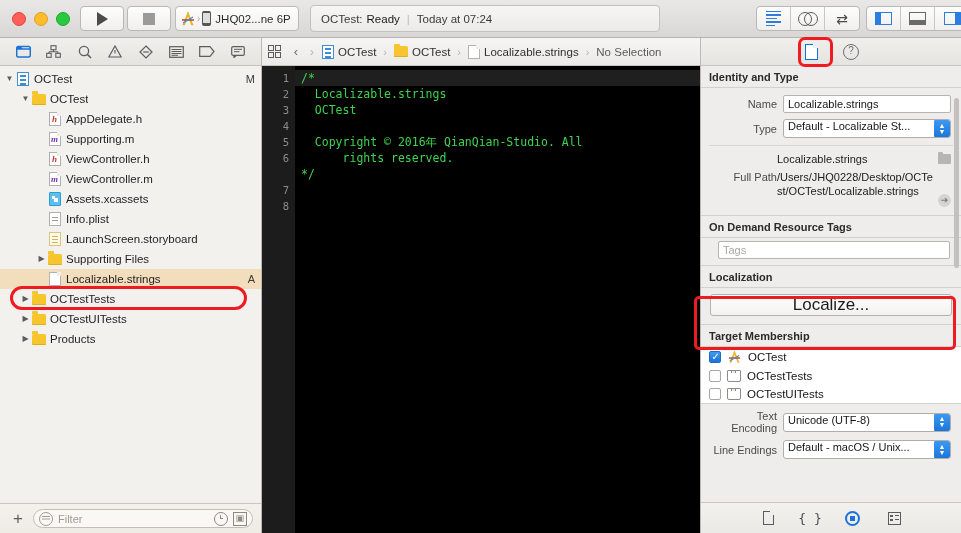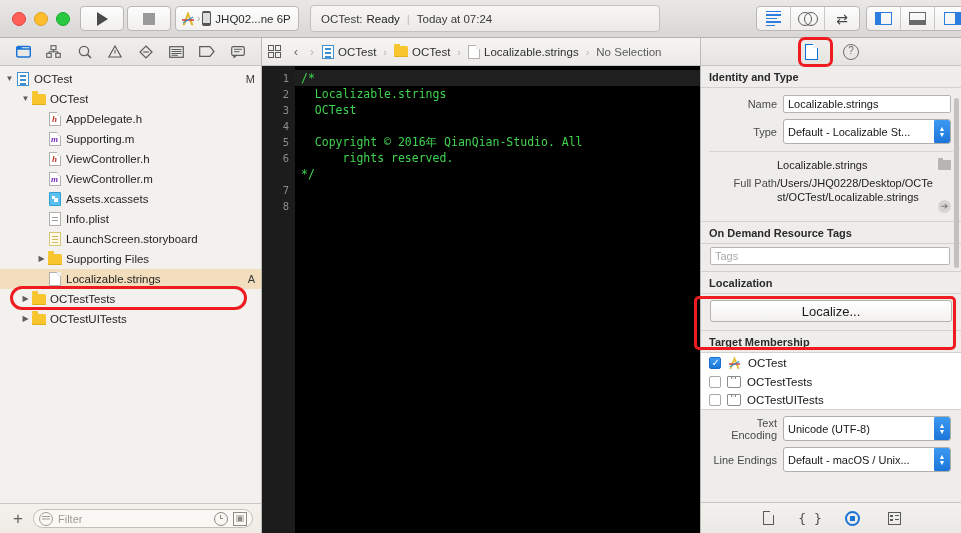--- a/index.html
+++ b/index.html
@@ -334,24 +334,24 @@
   .finput {
     flex:1; height:18px;
     border:1px solid #b6b4b1; border-radius:2px; background:#fff;
     font-size:11px; color:#161616;
     display:flex; align-items:center; padding:0 4px;
     box-sizing:border-box;
     overflow:hidden; white-space:nowrap;
   }
   .finput.ph { color:#aaa8a5; }
   .fselect {
-    flex:1; height:25px;
+    flex:1; height:19px;
     border:1px solid #b0aeab; border-radius:3px; background:#fff;
     font-size:11px; color:#161616;
-    display:flex; align-items:center; padding:0 4px;
+    display:flex; padding:0 4px;
     box-sizing:border-box; position:relative;
     overflow:hidden; white-space:nowrap;
   }
   .stepper {
     position:absolute; right:0; top:-1px; bottom:-1px; width:16px;
     background: linear-gradient(to bottom,#3e9bf3,#1a74d8);
     border-radius:3px;
     display:flex; flex-direction:column; align-items:center; justify-content:center;
     color:#fff; font-size:7px; line-height:6px;
   }
@@ -368,21 +368,21 @@
   .folder-mini:before{content:''; position:absolute; top:-2px; left:0; width:5px; height:2.5px; background:#b7b5b2; border-radius:1px 1px 0 0;}
   .arrow-circ { width:13px; height:13px; border-radius:50%; background:#d6d4d1; color:#7b7976; font-size:9px; text-align:center; line-height:12px; flex:none; margin-left:4px;}
   .divider { height:1px; background:#d8d6d3; margin: 4px 8px; }
 
   .localize-btn {
     margin: 6px 9px 8px 9px;
     height:20px;
     border:1px solid #b4b2af; border-radius:3px;
     background: linear-gradient(to bottom,#ffffff,#f2f1ef);
     display:flex; align-items:center; justify-content:center;
-    font-size:13px; color:#1c1c1c;
+    font-size:17px; color:#1c1c1c;
   }
 
   .tm-list { background:#fff; border-bottom:1px solid #d3d1ce; }
   .tm-row { display:flex; align-items:center; gap:6px; padding:3px 8px; font-size:11.5px; color:#141414;}
   .cbox { width:12px; height:12px; border:1px solid #a9a7a4; border-radius:2px; background:#fff; flex:none; box-sizing:border-box;}
   .cbox.on { background: linear-gradient(to bottom,#3e9bf3,#1a74d8); border-color:#1a6cc5; position:relative;}
   .cbox.on:after{content:'\2713'; position:absolute; left:1.5px; top:-1.5px; color:#fff; font-size:10px;}
   .tgt-ic-app { width:15px; height:14px; flex:none; }
   .tgt-ic-test { width:14px; height:12px; border:1.2px solid #8d8b88; border-radius:1px 1px 2px 2px; flex:none; position:relative; box-sizing:border-box; background:#fff;}
   .tgt-ic-test:before{content:''; position:absolute; top:-1.2px; left:3px; width:3px; height:2px; border:1.2px solid #8d8b88; border-bottom:none; background:#eeedeb;}
@@ -658,20 +658,28 @@
           </span>
           <span class="row-label">OCTestTests</span>
         </div>
         <div class="row">
           <span style="width:20px;flex:none"></span>
           <span class="disclose closed"></span>
           <span class="row-icon">
             <span class="fi-folder"></span>
           </span>
           <span class="row-label">OCTestUITests</span>
+        </div>
+        <div class="row">
+          <span style="width:20px;flex:none"></span>
+          <span class="disclose closed"></span>
+          <span class="row-icon">
+            <span class="fi-folder"></span>
+          </span>
+          <span class="row-label">Products</span>
         </div>
       </div>
 
     <div class="nav-bottom">
       <div class="plus-btn">+</div>
       <div class="filter-field">
         <span class="filter-ic"></span>
         <span>Filter</span>
         <span class="filter-right">
           <span class="clock-ic"></span>
@@ -770,21 +778,21 @@
         <span class="folder-mini"></span>
       </div>
       <div class="static-line" style="align-items:flex-start">
         <span class="flabel" style="padding-top:1px">Full Path</span>
         <span class="path-val">/Users/JHQ0228/Desktop/OCTest/OCTest/Localizable.strings</span>
         <span class="arrow-circ" style="margin-top:24px">➔</span>
       </div>
       <div style="height:6px"></div>
 
       <div class="sec-head" style="border-top:1px solid #d3d1ce">On Demand Resource Tags</div>
-      <div class="frow" style="padding-left:9px; padding-right:11px">
+      <div class="frow" style="padding-left:17px; padding-right:11px">
         <span class="finput ph">Tags</span>
       </div>
       <div style="height:3px"></div>
 
       <div class="sec-head" style="border-top:1px solid #d3d1ce">Localization</div>
       <div class="localize-btn">Localize...</div>
 
       <div class="sec-head" style="border-top:1px solid #d3d1ce">Target Membership</div>
       <div class="tm-list" id="tm-list">
           <div class="tm-row">

